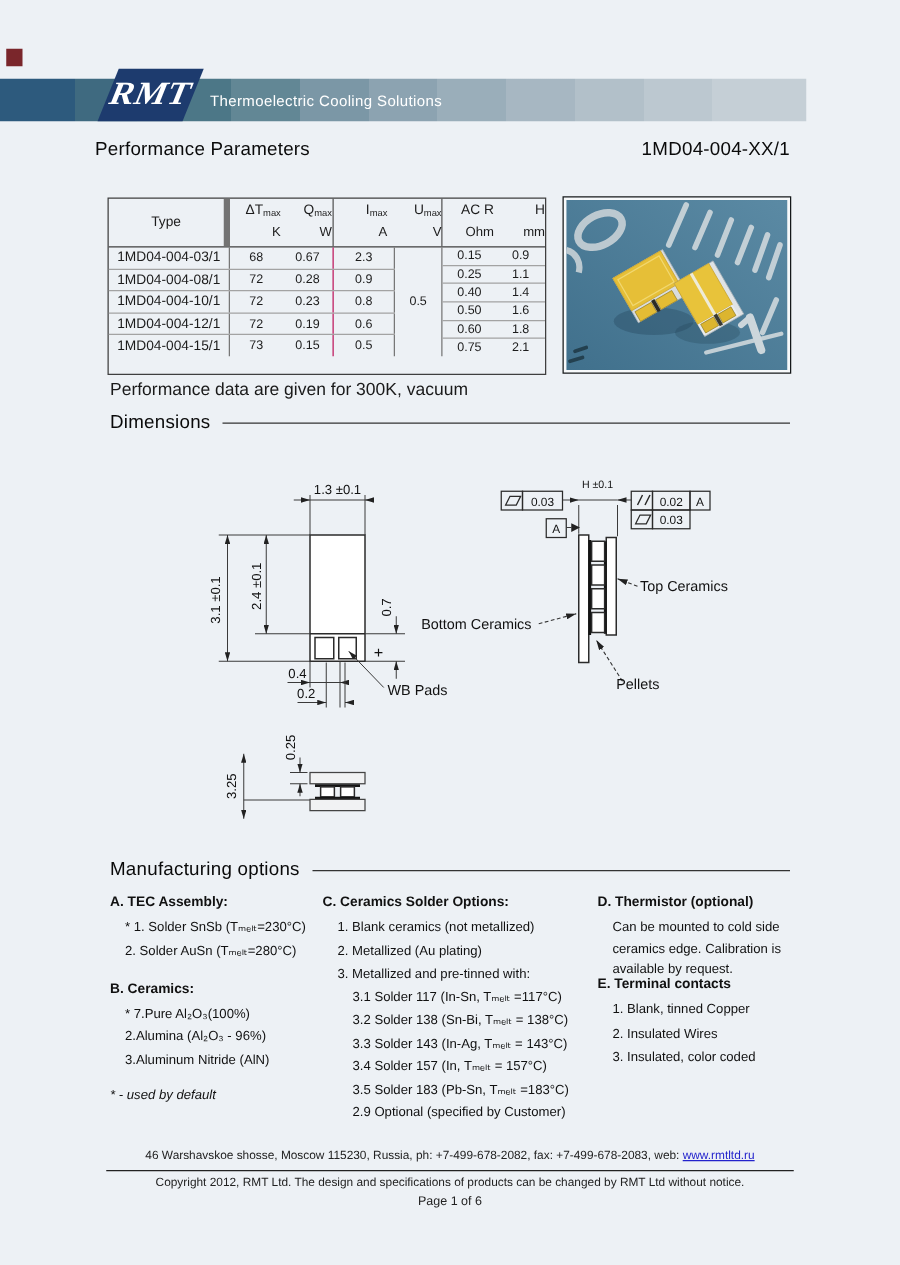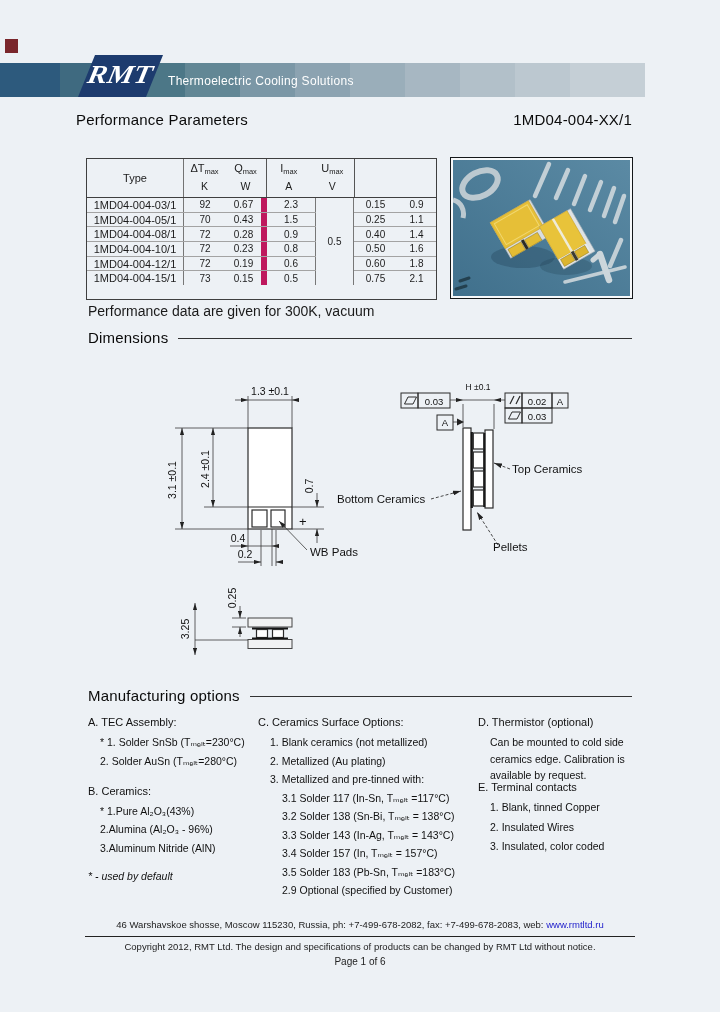--- a/index.html
+++ b/index.html
@@ -17,40 +17,40 @@
     font-weight:bold;font-size:26px;text-align:center;line-height:40px;letter-spacing:1px}
   #tagline{left:168px;top:74px;color:#fff;font-size:12px;letter-spacing:.3px}
   
   .h1{font-size:15px;color:#0a0a0a;letter-spacing:.2px}
   .rule{height:1px;background:#333}
   
   #ptable{left:86px;top:158px;width:351px;height:142px;border:1px solid #3f3f3f;
     box-sizing:border-box;background:transparent;font-size:10px;color:#1c1c1c}
   #ptable *{box-sizing:border-box}
   .thead{display:flex;height:39px;border-bottom:1px solid #3f3f3f}
-  .type-col{width:97px;border-right:1px solid #737373;display:flex;align-items:center;
+  .type-col{width:97px;border-right:5px solid #737373;display:flex;align-items:center;
     justify-content:center;font-size:11px}
   .hgrp{display:flex}
   .hgrp.g1{width:83px;border-right:1px solid #555}
   .hgrp.g2{width:88px;border-right:1px solid #555}
   .hgrp.g3{width:82px}
-  .hcol{flex:1;text-align:center;padding-top:3px}
+  .hcol{flex:1;text-align:right;padding-top:3px}
   .sym{font-size:11px;height:18px}
   .sub{font-size:7.5px;position:relative;top:2px}
   .unit{font-size:10.5px}
   .series{height:14px;line-height:13px;text-align:center;border-bottom:1px solid #555;font-size:10px}
   .tbody{display:flex;height:87px}
   .rows-left{width:229px;display:flex;flex-direction:column}
   .rows-right{width:82px;display:flex;flex-direction:column}
   .rl,.rr{flex:1;display:flex;border-bottom:1px solid #a3a3a3}
   .rl:last-child,.rr:last-child{border-bottom:none}
   .cell{display:flex;align-items:center;justify-content:center}
   .ct{width:97px;border-right:1px solid #777;font-size:11px}
   .cdt{width:42px}
-  .cq{width:41px;border-right:6px solid #be185d}
+  .cq{width:41px;border-right:1px solid #be185d}
   .ci{width:49px;border-right:1px solid #777}
   .ucol{width:39px;border-right:1px solid #777;display:flex;align-items:center;justify-content:center}
   .cacr{width:43px}
   .ch{width:39px}
   #footnote{left:88px;top:303px;font-size:14px}
   
   #photo{left:450px;top:157px;width:183px;height:142px;border:1px solid #15181a;
     background:#f7f9fa;padding:2px;box-sizing:border-box}
   
   #draw{left:80px;top:360px}
@@ -60,28 +60,28 @@
   #draw text.lbl{font-size:11.5px}
   .ln{stroke:#2b2b2b;stroke-width:1.1;fill:none}
   .thin{stroke:#3a3a3a;stroke-width:.8;fill:none}
   .ldr{stroke:#333;stroke-width:.9;fill:none;stroke-dasharray:3 2}
   .part{fill:#fff;stroke:#2b2b2b;stroke-width:1.2}
   .plate{fill:#f1f2f3;stroke:#444;stroke-width:1}
   .met{stroke:#141414;stroke-width:2.2}
   .fbox{fill:none;stroke:#2b2b2b;stroke-width:1}
   
   .mfg-col{position:absolute;font-size:10.5px;line-height:12px;color:#111}
-  .mfg-title{font-weight:normal;font-size:11px;margin:0 0 8px 0}
+  .mfg-title{font-weight:bold;font-size:11px;margin:0 0 8px 0}
   .mi{margin:6.5px 0 0 12px}
   .msub{margin:6.5px 0 0 24px}
   .dl{margin:4.5px 0 0 12px}
   .note{margin:16px 0 0 0;font-style:italic}
   
   .fline{left:85px;width:550px;text-align:center;font-size:9.5px;color:#222}
-  #site-link{color:#2323cc;}
+  #site-link{color:#2323cc;text-decoration:underline}
 </style>
 </head>
 <body>
 
 <div class="abs" id="red-mark"></div>
 <div class="abs" id="banner"></div>
 <div class="abs" id="logo">RMT</div>
 <div class="abs" id="tagline">Thermoelectric Cooling Solutions</div>
 
 <div class="abs h1" style="left:76px;top:111px">Performance Parameters</div>
@@ -101,36 +101,40 @@
       </div>
     </div>
     <div class="hgrp g2">
       <div class="hcol">
         <div class="sym"><span>I</span><span class="sub">max</span></div>
         <div class="unit">A</div>
       </div>
       <div class="hcol">
         <div class="sym"><span>U</span><span class="sub">max</span></div>
         <div class="unit">V</div>
+      </div>
+    </div>
+    <div class="hgrp g3">
+      <div class="hcol">
+        <div class="sym"><span>AC R</span></div>
+        <div class="unit">Ohm</div>
+      </div>
+      <div class="hcol">
+        <div class="sym"><span>H</span></div>
+        <div class="unit">mm</div>
       </div>
     </div>
   </div>
   <div class="tbody">
     <div class="rows-left">
       <div class="rl">
           <div class="cell ct">1MD04-004-03/1</div>
-          <div class="cell cdt">92</div>
+          <div class="cell cdt">68</div>
           <div class="cell cq">0.67</div>
           <div class="cell ci">2.3</div>
-        </div>
-      <div class="rl">
-          <div class="cell ct">1MD04-004-05/1</div>
-          <div class="cell cdt">70</div>
-          <div class="cell cq">0.43</div>
-          <div class="cell ci">1.5</div>
         </div>
       <div class="rl">
           <div class="cell ct">1MD04-004-08/1</div>
           <div class="cell cdt">72</div>
           <div class="cell cq">0.28</div>
           <div class="cell ci">0.9</div>
         </div>
       <div class="rl">
           <div class="cell ct">1MD04-004-10/1</div>
           <div class="cell cdt">72</div>
@@ -358,28 +362,28 @@
 </svg>
 
 <div class="abs h1" style="left:88px;top:687px">Manufacturing options</div>
 <div class="abs rule" style="left:250px;top:696px;width:382px"></div>
 
 <div class="mfg-col" style="left:88px;top:716px;width:168px">
   <div class="mfg-title">A. TEC Assembly:</div>
   <div class="mi">* 1. Solder SnSb (Tₘₑₗₜ=230°C)</div>
   <div class="mi">2. Solder AuSn (Tₘₑₗₜ=280°C)</div>
   <div class="mfg-title" style="margin-top:18px">B. Ceramics:</div>
-  <div class="mi">* 1.Pure Al₂O₃(43%)</div>
+  <div class="mi">* 7.Pure Al₂O₃(100%)</div>
   <div class="mi">2.Alumina (Al₂O₃ - 96%)</div>
   <div class="mi">3.Aluminum Nitride (AlN)</div>
   <div class="note">* - used by default</div>
 </div>
 
 <div class="mfg-col" style="left:258px;top:716px;width:215px">
-  <div class="mfg-title">C. Ceramics Surface Options:</div>
+  <div class="mfg-title">C. Ceramics Solder Options:</div>
   <div class="mi">1. Blank ceramics (not metallized)</div>
   <div class="mi">2. Metallized (Au plating)</div>
   <div class="mi">3. Metallized and pre-tinned with:</div>
   <div class="msub">3.1 Solder 117 (In-Sn, Tₘₑₗₜ =117°C)</div>
   <div class="msub">3.2 Solder 138 (Sn-Bi, Tₘₑₗₜ = 138°C)</div>
   <div class="msub">3.3 Solder 143 (In-Ag, Tₘₑₗₜ = 143°C)</div>
   <div class="msub">3.4 Solder 157 (In, Tₘₑₗₜ = 157°C)</div>
   <div class="msub">3.5 Solder 183 (Pb-Sn, Tₘₑₗₜ =183°C)</div>
   <div class="msub">2.9 Optional (specified by Customer)</div>
 </div>

